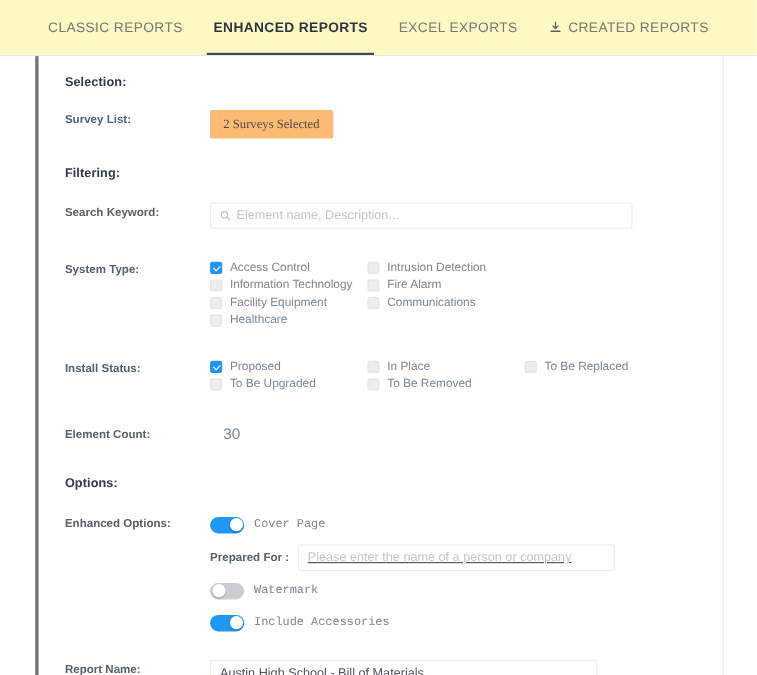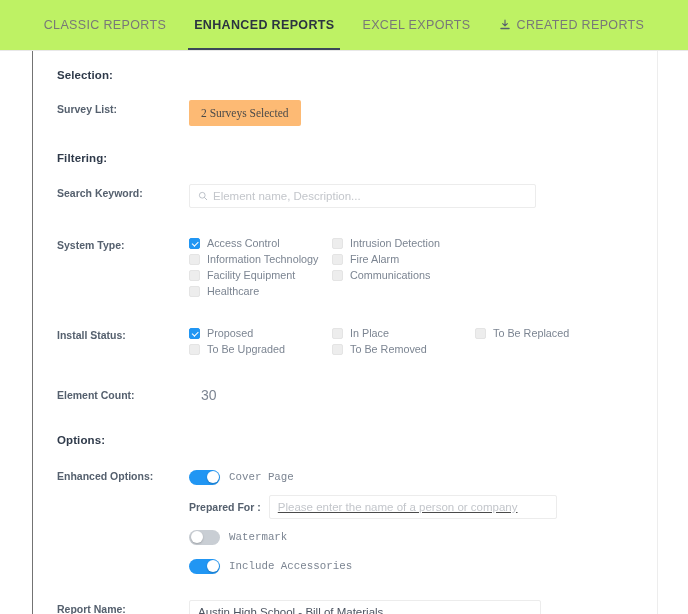--- a/index.html
+++ b/index.html
@@ -16,21 +16,21 @@
   }
 
   
   .tabbar {
     height: 51px;
     box-sizing: border-box;
     border-bottom: 1px solid #e8e8e8;
     display: flex;
     align-items: flex-start;
     justify-content: center;
-    background: #bef264;
+    background: #fef9c3;
   }
   .tabs {
     display: flex;
     align-items: stretch;
     height: 51px;
     gap: 0px;
   }
   .tab {
     display: flex;
     align-items: center;
@@ -71,21 +71,21 @@
     height: 563px;
     box-sizing: border-box;
   }
   .card {
     position: absolute;
     left: 32px;
     top: 0;
     width: 626px;
     height: 563px;
     box-sizing: border-box;
-    border-left: 1px solid #737373;
+    border-left: 3px solid #737373;
     border-right: 1px solid #ededed;
     background: #fff;
     padding: 18px 0 0 0;
     overflow: hidden;
   }
 
   .row {
     display: flex;
     align-items: flex-start;
     padding: 0 24px;
@@ -138,21 +138,21 @@
     gap: 5px;
   }
   .inputbox .ph {
     color: #c3c6cb;
     font-size: 11.5px;
   }
   .inputbox .val {
     color: #4c5461;
     font-size: 11.5px;
   }
-  .search-w { width: 347px; }
+  .search-w { width: 384px; }
   .prepared-w { width: 288px; text-decoration: underline; }
   .report-w { width: 352px; }
 
   .svgicon { display: block; }
 
   
   .checkgrid {
     display: flex;
     gap: 0;
   }

